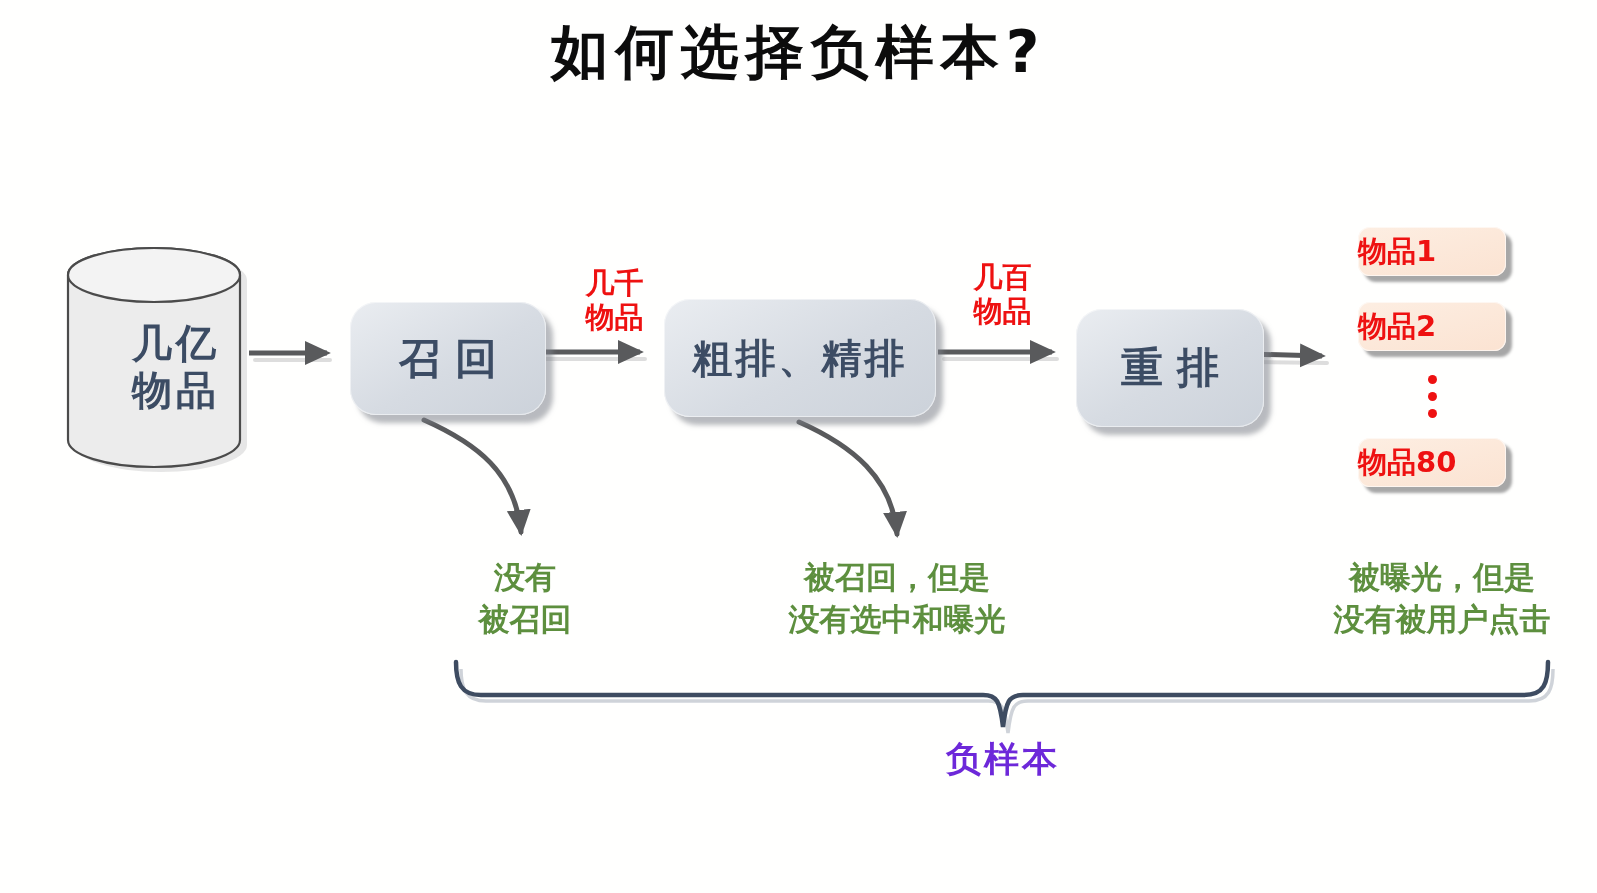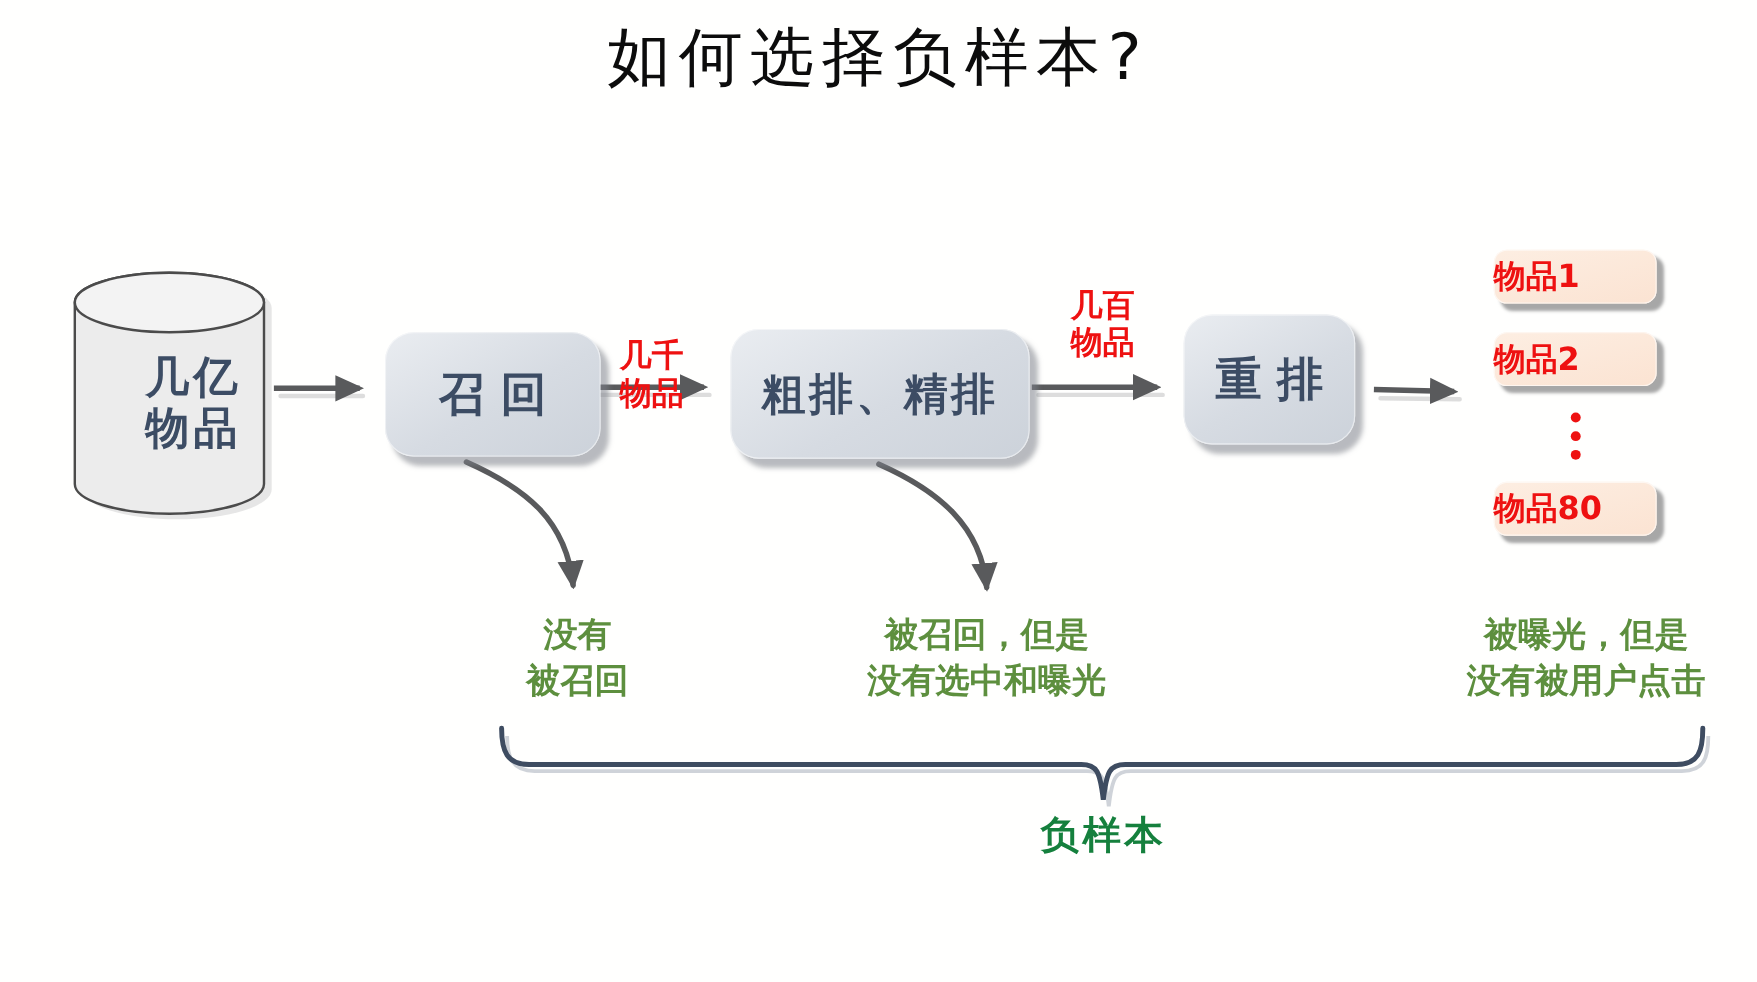--- a/index.html
+++ b/index.html
@@ -16,21 +16,21 @@
     position: absolute;
     left: 0; top: 0;
     width: 1597px; height: 893px;
   }
   .page-title {
     position: absolute;
     left: 0; right: 0;
     top: 14px;
     text-align: center;
     font-size: 58px;
-    font-weight: 400;
+    font-weight: 700;
     letter-spacing: 7px;
     color: #0c0c0c;
   }
   .cyl-label {
     position: absolute;
     left: 76px; top: 320px;
     width: 200px;
     text-align: center;
     font-size: 40px;
     line-height: 47px;
@@ -44,31 +44,31 @@
     align-items: center;
     justify-content: center;
     background: linear-gradient(150deg, #eaedf1 0%, #d6dbe2 55%, #ccd2da 100%);
     border-radius: 26px;
     box-shadow: 7px 8px 5px rgba(125,129,138,0.55), inset 0 0 0 1px rgba(255,255,255,0.5);
     color: #3c4c64;
     font-weight: 700;
   }
   #box-recall  { left: 350px; top: 302px; width: 196px; height: 113px; font-size: 42px; letter-spacing: 14px; padding-left: 14px; }
   #box-rank    { left: 664px; top: 299px; width: 272px; height: 118px; font-size: 40px; letter-spacing: 3px; }
-  #box-rerank  { left: 1076px; top: 286px; width: 156px; height: 118px; font-size: 42px; letter-spacing: 14px; padding-left: 14px; }
+  #box-rerank  { left: 1076px; top: 309px; width: 188px; height: 118px; font-size: 42px; letter-spacing: 14px; padding-left: 14px; }
   .edge-label {
     position: absolute;
     width: 125px;
     text-align: center;
     color: #ee1111;
     font-weight: 700;
     font-size: 29px;
     line-height: 34px;
   }
-  #edge-thousands { left: 530px; top: 266px; margin-top: 40px; }
+  #edge-thousands { left: 552px; top: 266px; }
   #edge-hundreds  { left: 940px; top: 260px; }
   .item-card {
     position: absolute;
     left: 1358px;
     width: 148px; height: 49px;
     border-radius: 12px;
     background: linear-gradient(165deg, #fdeee2 0%, #fbe3d2 100%);
     box-shadow: 6px 6px 3px #a7a7a7, inset 0 0 0 1px rgba(255,255,255,0.6);
     display: flex;
     align-items: center;
@@ -97,21 +97,21 @@
     line-height: 42px;
   }
   #anno-not-recalled   { left: 425px;  top: 556px; width: 200px; }
   #anno-not-selected   { left: 747px;  top: 556px; width: 300px; }
   #anno-not-clicked    { left: 1292px; top: 556px; width: 300px; }
   .brace-label {
     position: absolute;
     left: 903px; top: 736px;
     width: 200px;
     text-align: center;
-    color: #15803d;
+    color: #6d28d9;
     font-weight: 700;
     font-size: 35px;
     letter-spacing: 3px;
   }
 </style>
 </head>
 <body>
 
 <div id="canvas">
 

